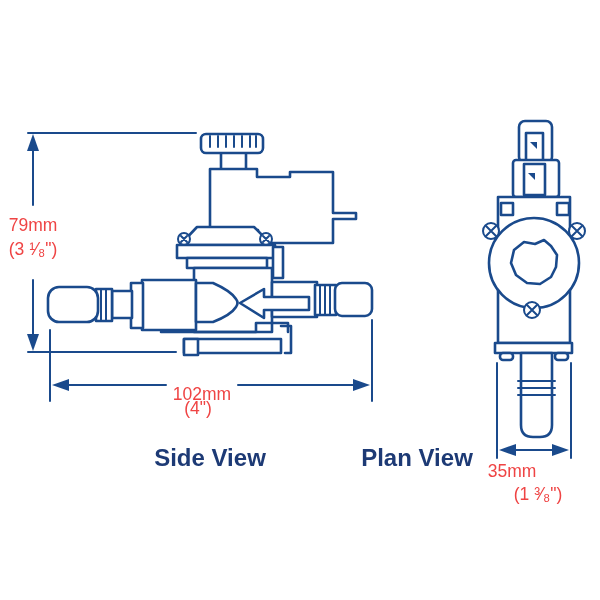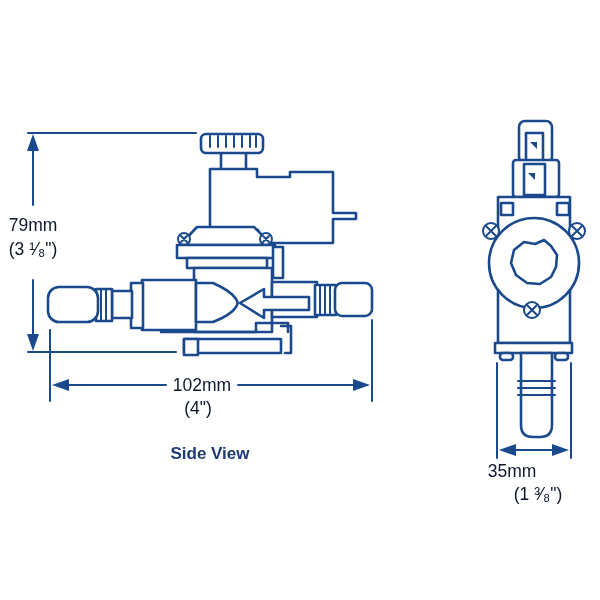--- a/index.html
+++ b/index.html
@@ -3,23 +3,23 @@
 <meta charset="utf-8">
 <style>
   html,body{margin:0;padding:0;background:#ffffff;}
   .stage{
     position:relative;width:600px;height:600px;background:#ffffff;
     font-family:"Liberation Sans","DejaVu Sans",sans-serif;overflow:hidden;
   }
   .stage svg{position:absolute;left:0;top:0;}
   .lbl{
     position:absolute;transform:translateX(-50%);
-    color:#0f172a;font-size:17.5px;white-space:nowrap;line-height:1.15;
+    color:#ef4444;font-size:17.5px;white-space:nowrap;line-height:1.15;
   }
-  .view-label{font-weight:bold;font-size:17px;color:#1d3a75;}
+  .view-label{font-weight:bold;font-size:24px;color:#1d3a75;}
 </style>
 </head>
 <body>
 
 <div class="stage">
 
   <svg width="600" height="600" viewBox="0 0 600 600">
 
     <g fill="#ffffff" stroke="#1a4a8c" stroke-width="2.6" stroke-linejoin="round" stroke-linecap="round">
 
@@ -123,20 +123,21 @@
       <path d="M497,363 V458 M571,363 V458"></path>
       <path d="M513,450 H558"></path>
       <path fill="#1a4a8c" stroke="none" d="M499,450 L516,444 V456 Z"></path>
       <path fill="#1a4a8c" stroke="none" d="M569,450 L552,444 V456 Z"></path>
     </g>
   </svg>
 
   <div class="lbl" style="left:33px;top:215px">79mm</div>
   <div class="lbl" style="left:33px;top:239px">(3 ¹⁄₈")</div>
 
-  <div class="lbl" style="left:202px;top:375px">102mm</div>
+  <div class="lbl" style="left:202px;top:384px">102mm</div>
   <div class="lbl" style="left:198px;top:398px">(4")</div>
 
   <div class="lbl view-label" style="left:210px;top:444px">Side View</div>
+  <div class="lbl view-label" style="left:417px;top:444px">Plan View</div>
 
   <div class="lbl" style="left:512px;top:461px">35mm</div>
   <div class="lbl" style="left:538px;top:484px">(1 ³⁄₈")</div>
 </div>
 
 </body></html>

